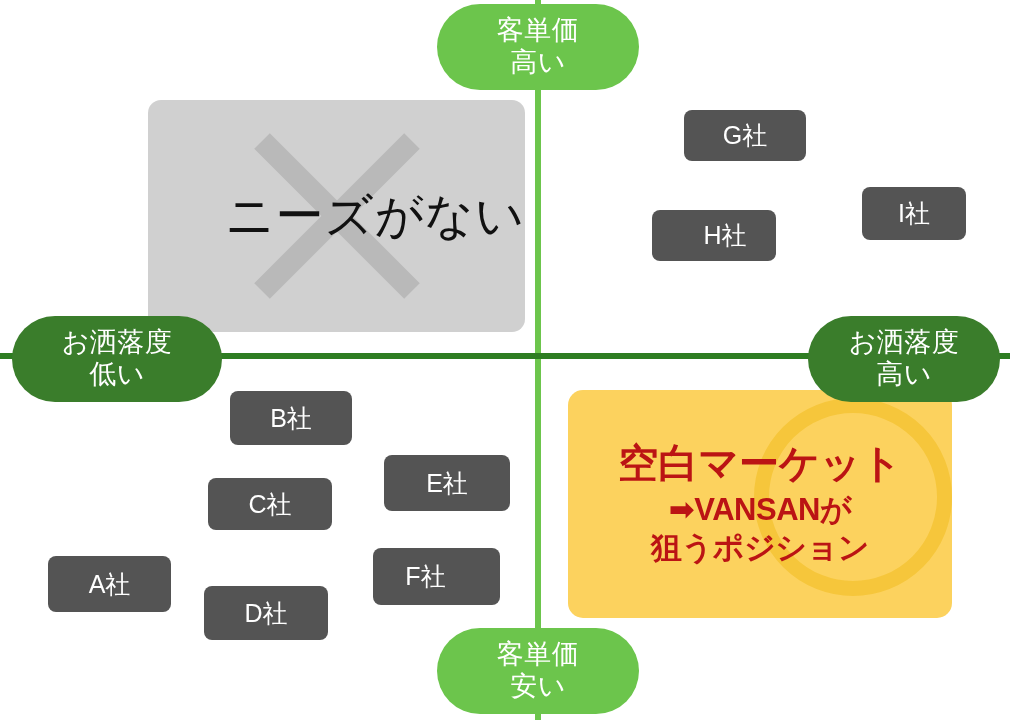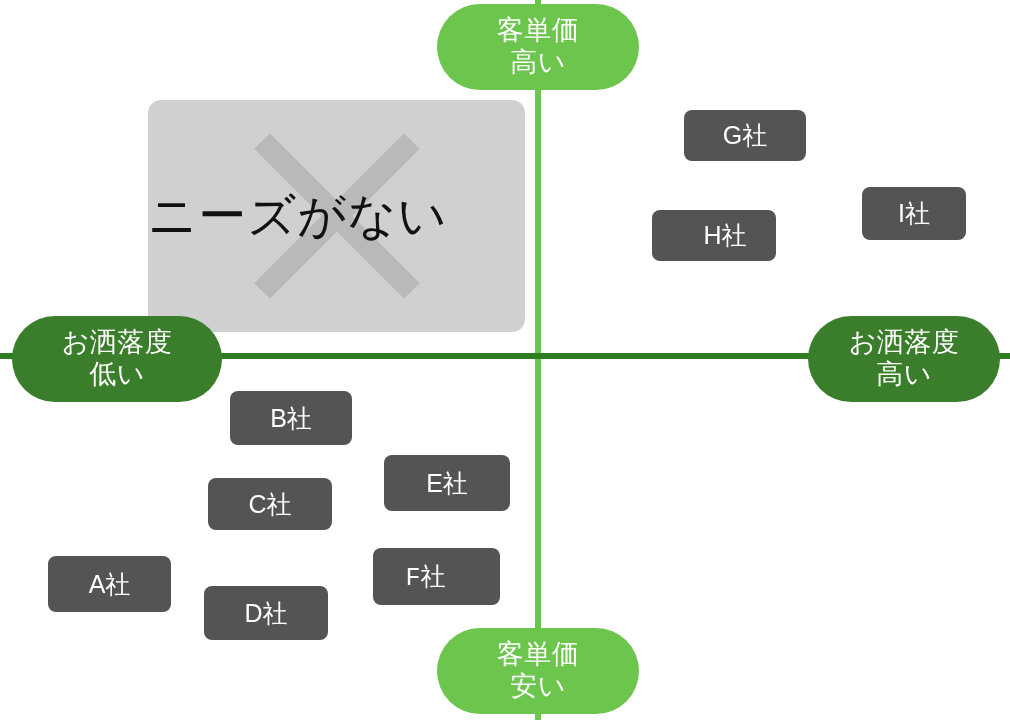--- a/index.html
+++ b/index.html
@@ -104,21 +104,21 @@
     margin-top: -11px;
     background: #b9b9b9;
   }
   .grey-block .xmark .s1 { transform: rotate(45deg); }
   .grey-block .xmark .s2 { transform: rotate(-45deg); }
   .grey-block .label {
     position: absolute;
     left: 0; right: 0;
     top: 50%;
     transform: translateY(-50%);
-    text-align: left;
+    text-align: right;
     font-size: 48px;
     color: #111111;
     letter-spacing: 1px;
   }
 
   
   .yellow-block {
     position: absolute;
     left: 568px; top: 390px;
     width: 384px; height: 228px;
@@ -183,39 +183,49 @@
   <div class="axis-horiz"></div>
 
   <div class="grey-block">
     <div class="xmark">
       <span class="s1"></span>
         <span class="s2"></span>
     </div>
     <div class="label">ニーズがない</div>
   </div>
 
+  <div class="yellow-block">
+    <div class="ring"></div>
+    <div class="texts">
+      <div class="line-main">空白マーケット</div>
+      <div class="line-sub">
+        <div>➡VANSANが</div>
+        <div>狙うポジション</div>
+      </div>
+    </div>
+  </div>
 
   <div id="company-layer">
       <div class="company" style="left: 48px; top: 556px; width: 123px; height: 56px;">
         <span style="text-align: center;">A社</span>
       </div>
       <div class="company" style="left: 230px; top: 391px; width: 122px; height: 54px;">
         <span style="text-align: center;">B社</span>
       </div>
       <div class="company" style="left: 208px; top: 478px; width: 124px; height: 52px;">
         <span style="text-align: center;">C社</span>
       </div>
       <div class="company" style="left: 204px; top: 586px; width: 124px; height: 54px;">
         <span style="text-align: center;">D社</span>
       </div>
       <div class="company" style="left: 384px; top: 455px; width: 126px; height: 56px;">
         <span style="text-align: center; ">E社</span>
       </div>
       <div class="company" style="left: 373px; top: 548px; width: 127px; height: 57px;">
-        <span style="text-align: center; padding-right: 22px; font-family: Liberation Mono, monospace;">F社</span>
+        <span style="text-align: center; padding-right: 22px;">F社</span>
       </div>
       <div class="company" style="left: 684px; top: 110px; width: 122px; height: 51px;">
         <span style="text-align: center;">G社</span>
       </div>
       <div class="company" style="left: 652px; top: 210px; width: 124px; height: 51px;">
         <span style="text-align: center; padding-left: 22px;">H社</span>
       </div>
       <div class="company" style="left: 862px; top: 187px; width: 104px; height: 53px;">
         <span style="text-align: center;">I社</span>
       </div>

